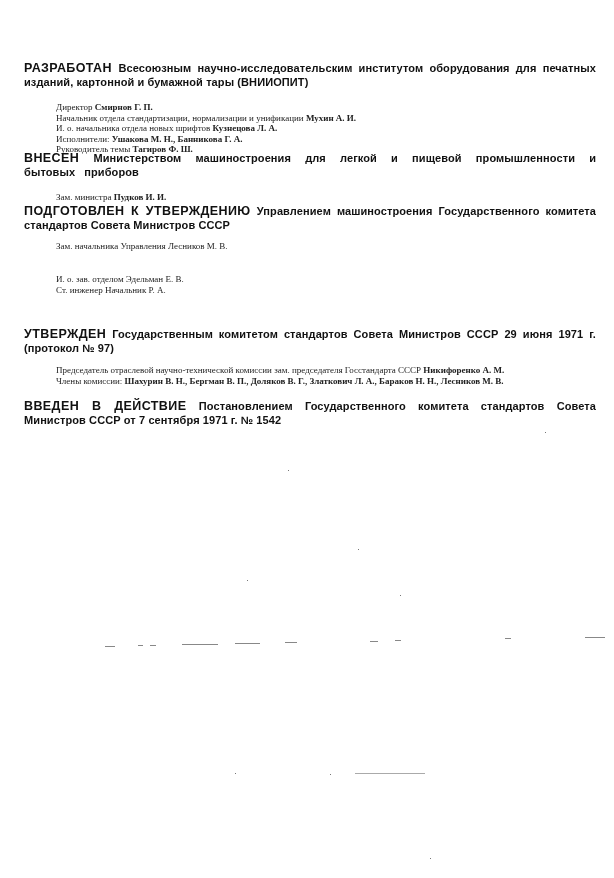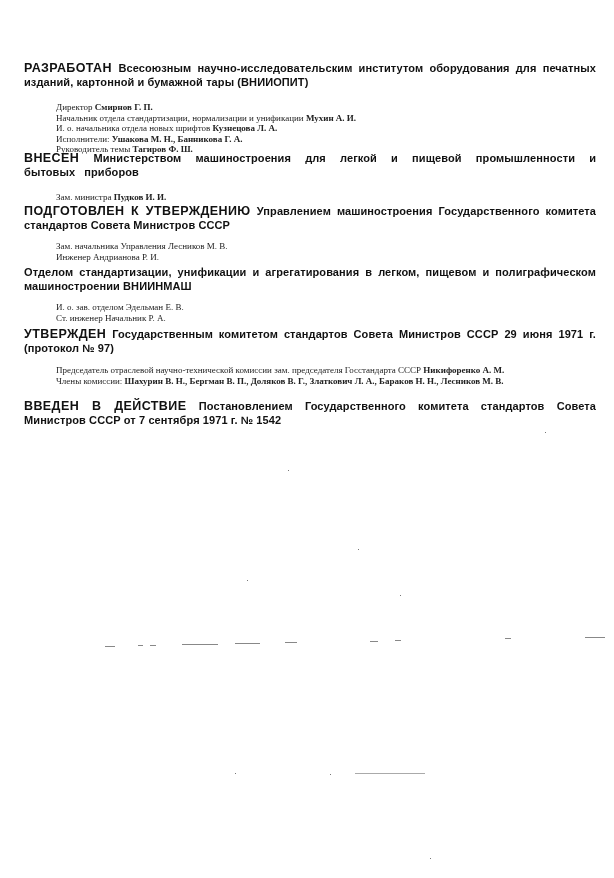--- a/index.html
+++ b/index.html
@@ -46,28 +46,24 @@
     </div>
   </div>
 
   <div class="block" style="top:204px">
     <div class="head">
       <span class="kw">ПОДГОТОВЛЕН К УТВЕРЖДЕНИЮ</span>
       <span class="rest">Управлением машиностроения Государственного комитета стандартов Совета Министров СССР</span>
     </div>
     <div class="sub" style="margin-top:9px">
       <div><span>Зам. начальника Управления</span> <span>Лесников М. В.</span></div>
-      <div><span>Инженер</span> <span>Андрианова Р. И.</span></div>
     </div>
   </div>
 
   <div class="block" style="top:265px">
-    <div class="head">
-      <span class="rest">Отделом стандартизации, унификации и агрегатирования в легком, пищевом и полиграфическом машиностроении ВНИИНМАШ</span>
-    </div>
     <div class="sub" style="margin-top:9px">
       <div><span>И. о. зав. отделом</span> <span>Эдельман Е. В.</span></div>
       <div><span>Ст. инженер</span> <span>Начальник Р. А.</span></div>
     </div>
   </div>
 
   <div class="block" style="top:327px">
     <div class="head">
       <span class="kw">УТВЕРЖДЕН</span>
       <span class="rest">Государственным комитетом стандартов Совета Министров СССР 29 июня 1971 г. (протокол № 97)</span>

